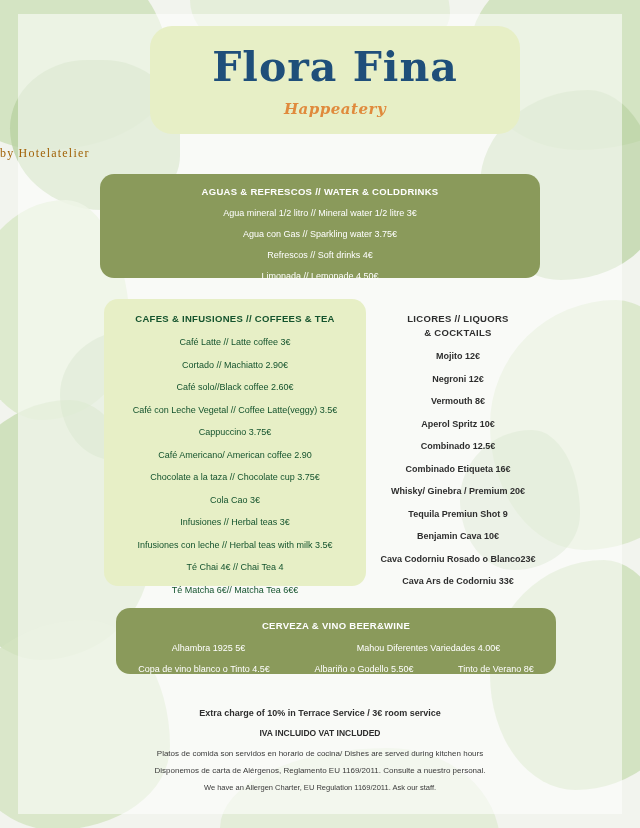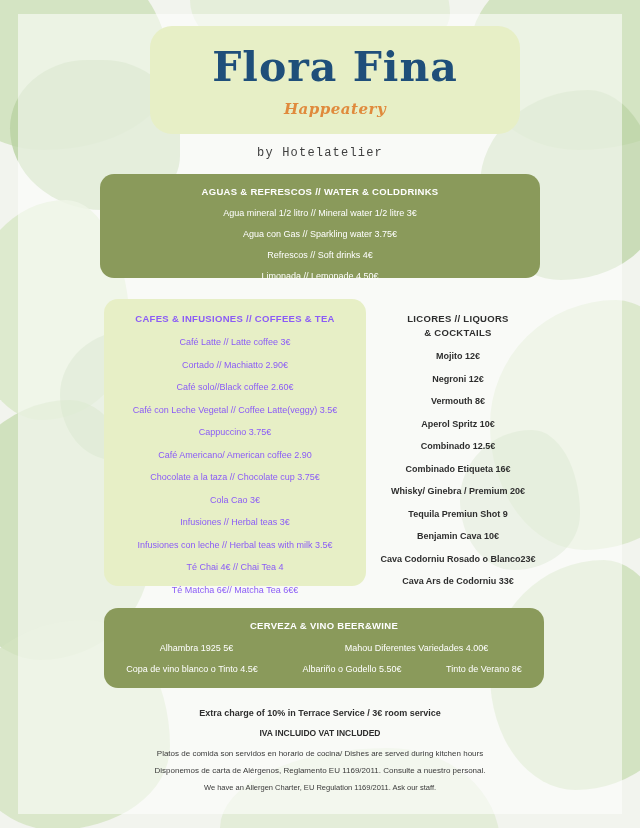--- a/index.html
+++ b/index.html
@@ -65,38 +65,37 @@
     font-weight: bold;
     font-size: 15px;
     color: #e08a3c;
     margin-top: 12px;
     letter-spacing: 0.5px;
   }
   .byline {
     position: absolute;
     left: 0; right: 0;
     top: 146px;
-    text-align: center;
-    font-family: Liberation Mono, monospace;
+    font-family: Liberation Serif, serif;
     font-size: 12px;
-    color: #404040;
+    color: #a16207;
     letter-spacing: 1.2px;
   }
 
   
   .panel { position: absolute; }
   .panel-dark {
     background: #8a9a5b;
     border-radius: 14px;
     color: #ffffff;
   }
   .panel-light {
     background: #e7efc6;
     border-radius: 14px;
-    color: #8b5cf6;
+    color: #14532d;
   }
   .panel h3 {
     margin: 0;
     font-size: 9.5px;
     font-weight: bold;
     text-align: center;
     letter-spacing: 0.3px;
   }
   .panel .line {
     text-align: center;
@@ -124,22 +123,22 @@
     left: 376px; top: 299px;
     width: 164px; height: 287px;
     padding-top: 14px;
     background: transparent;
   }
   #liquors-panel h3 { margin-bottom: 3px; color: #2e2e2e; }
   #liquors-panel h3.sub { margin-bottom: 13px; }
   #liquors-panel .line { margin-bottom: 12.5px; color: #2e2e2e; font-weight: bold; }
 
   #beer-panel {
-    left: 104px; top: 608px;
-    width: 440px; height: 80px;
+    left: 116px; top: 608px;
+    width: 440px; height: 66px;
     padding-top: 12px;
   }
   #beer-panel h3 { margin-bottom: 12px; }
   .beer-row {
     display: flex;
     justify-content: space-around;
     font-size: 9px;
     margin-bottom: 11px;
   }
 

